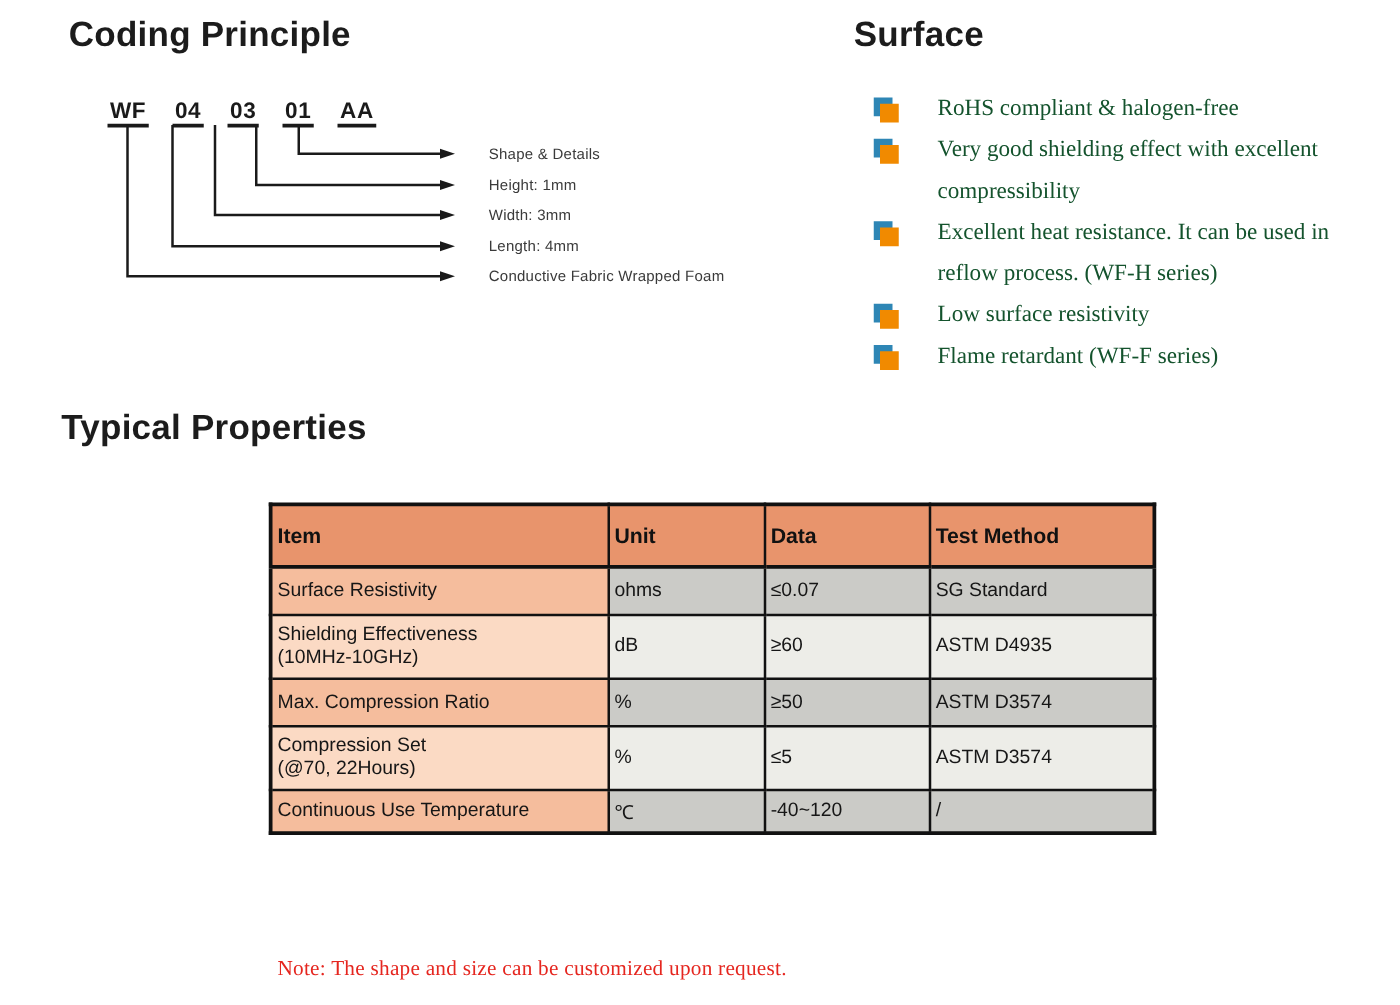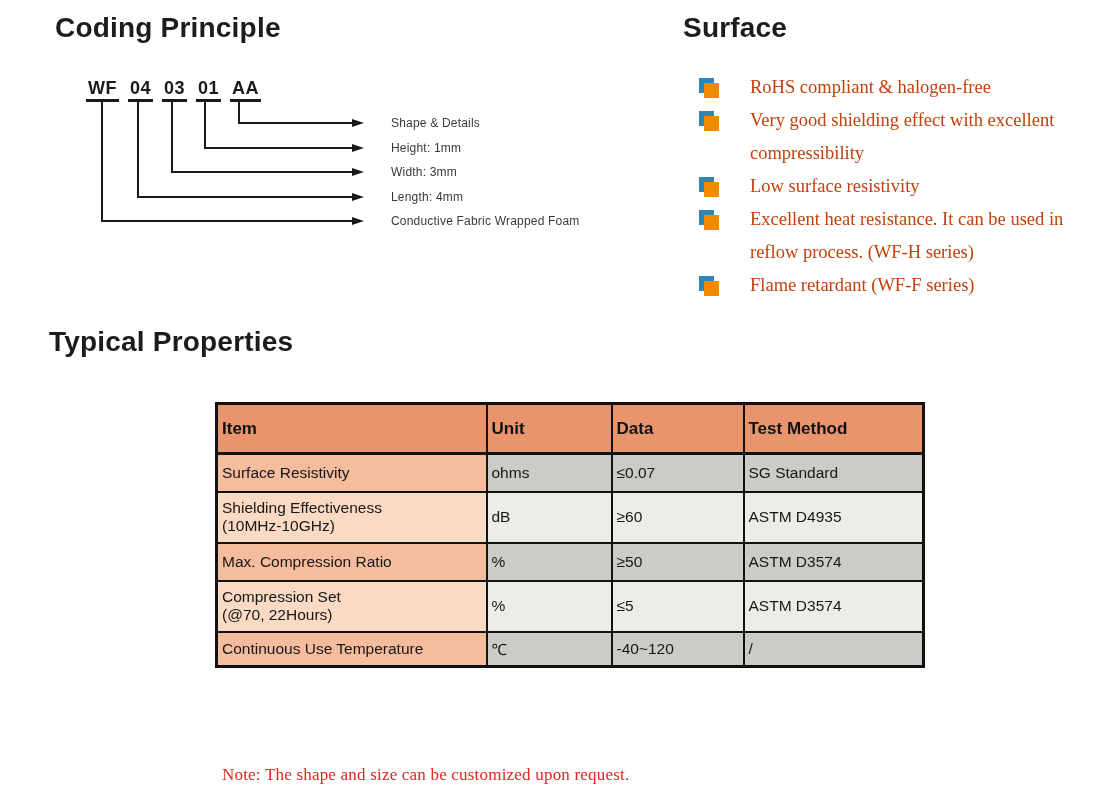--- a/index.html
+++ b/index.html
@@ -14,21 +14,21 @@
     letter-spacing: 0.2px;
     color: #1c1c1c;
   }
   #coding-title { left: 55px; top: 12px; }
   #features-title { left: 683px; top: 12px; }
   #properties-title { left: 49px; top: 326px; }
 
   
   #code-row {
     position: absolute; left: 86px; top: 78px;
-    display: flex; gap: 9px;
+    display: flex; gap: 19px;
   }
   #code-row .seg {
     font-weight: 700; font-size: 18px; letter-spacing: 0.5px;
     border-bottom: 3px solid #1a1a1a; padding: 0 2px 0px 2px; line-height: 21px;
   }
   #diagram-svg { position: absolute; left: 95px; top: 100px; }
   .diag-label {
     position: absolute; left: 391px;
     font-size: 12px; color: #3a3a3a; letter-spacing: 0.2px;
     white-space: nowrap;
@@ -52,21 +52,21 @@
   .bullet .back {
     position: absolute; left: 0; top: 0; width: 15px; height: 15px;
     background: var(--accent-blue, #2E86B5);
   }
   .bullet .front {
     position: absolute; left: 5px; top: 5px; width: 15px; height: 15px;
     background: var(--accent-orange, #F18A00);
   }
   .feature-text {
     font-family: "Liberation Serif", serif;
-    font-size: 18.5px; line-height: 33px; color: #c2410c; width: 338px;
+    font-size: 18.5px; line-height: 33px; color: #14532d; width: 338px;
   }
 
   
   #props-table {
     position: absolute; left: 215px; top: 402px;
     border-collapse: collapse; table-layout: fixed; width: 707px;
     border: 3px solid #111;
   }
   #props-table th, #props-table td {
     border: 2px solid #111; text-align: left; vertical-align: middle;
@@ -147,28 +147,28 @@
         <span class="back"></span>
         <span class="front"></span>
       </span>
     <span class="feature-text">Very good shielding effect with excellent compressibility</span>
   </li>
   <li>
     <span class="bullet">
         <span class="back"></span>
         <span class="front"></span>
       </span>
+    <span class="feature-text">Excellent heat resistance. It can be used in reflow process. (WF-H series)</span>
+  </li>
+  <li>
+    <span class="bullet">
+        <span class="back"></span>
+        <span class="front"></span>
+      </span>
     <span class="feature-text">Low surface resistivity</span>
-  </li>
-  <li>
-    <span class="bullet">
-        <span class="back"></span>
-        <span class="front"></span>
-      </span>
-    <span class="feature-text">Excellent heat resistance. It can be used in reflow process. (WF-H series)</span>
   </li>
   <li>
     <span class="bullet">
         <span class="back"></span>
         <span class="front"></span>
       </span>
     <span class="feature-text">Flame retardant (WF-F series)</span>
   </li>
 </ul>
 

